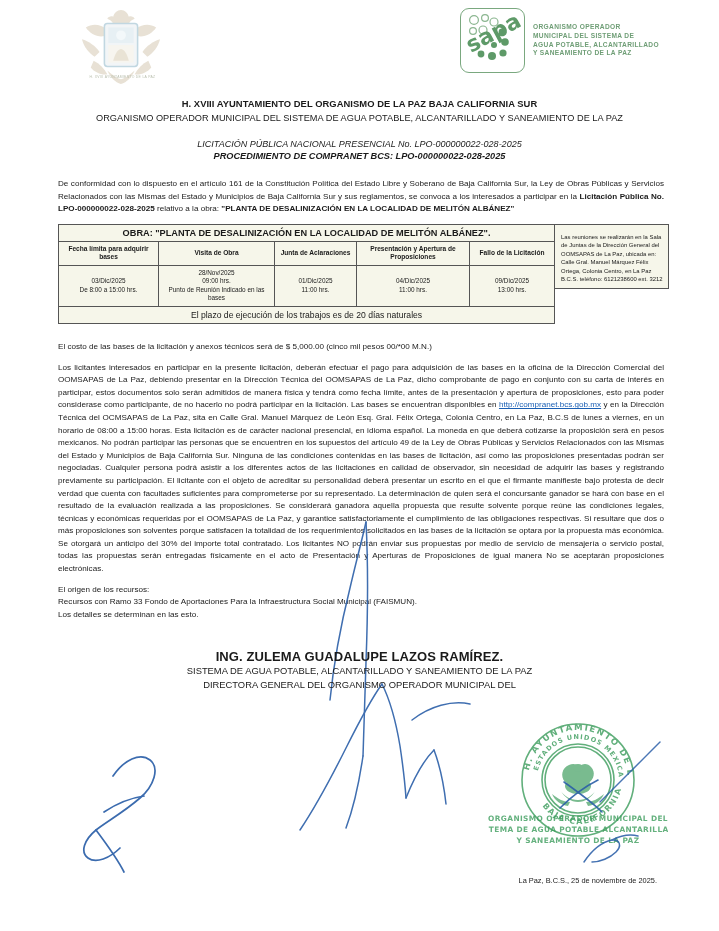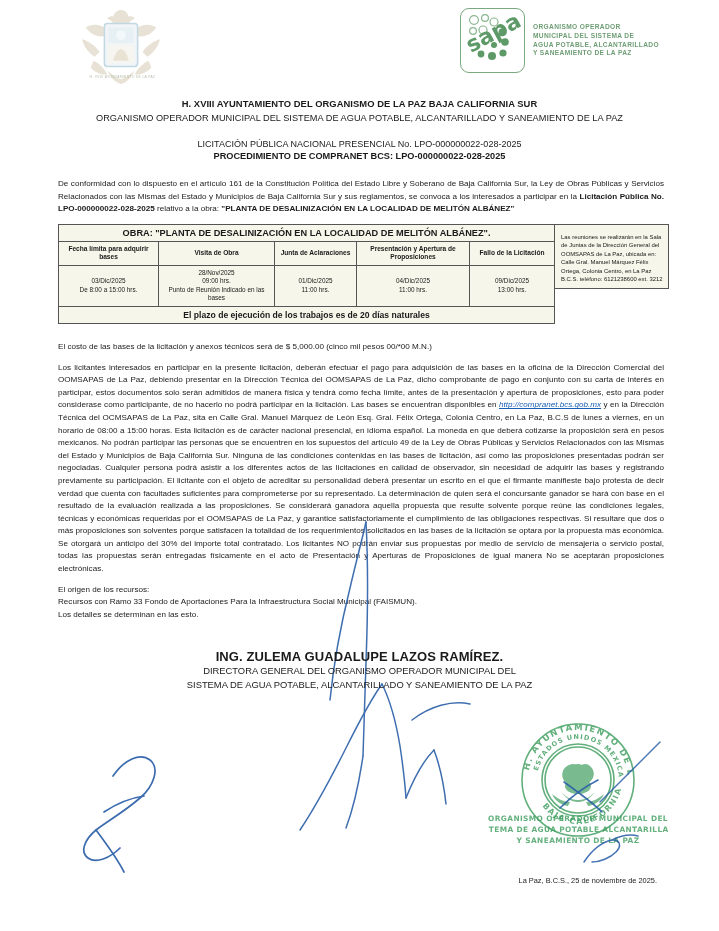--- a/index.html
+++ b/index.html
@@ -27,45 +27,45 @@
   .sapa-mark svg{position:absolute;left:0;top:0;width:100%;height:100%;}
   .sapa-text{
     font-size:6.6px;line-height:8.6px;font-weight:bold;color:#6f9e76;
     letter-spacing:.35px;
   }
 
   
   .title-block{text-align:center;margin-top:6px;}
   .t1{font-size:9.4px;font-weight:bold;letter-spacing:.05px;margin-bottom:4px;}
   .t2{font-size:9.2px;letter-spacing:.02px;}
-  .lic-block{text-align:center;margin-top:16px;}
+  .lic-block{text-align:center;margin-top:16px;font-style:italic;}
   .l1{font-size:9px;margin-bottom:2px;}
   .l2{font-size:9.2px;font-weight:bold;}
 
   
   .body{padding:0 55px 0 58px;margin-top:17px;}
   p.par{
     font-size:8.1px;line-height:12.6px;text-align:justify;margin:0 0 8px 0;
   }
   p.tight{margin-bottom:0;}
   .b{font-weight:bold;}
-  .link{color:#1a5fb4;text-decoration:underline;font-style:italic;}
+  .link{color:#1a5fb4;text-decoration:underline;}
 
   
   .table-wrap{display:flex;margin:6px 55px 0 58px;align-items:stretch;}
   .tbl{border-collapse:collapse;width:496px;table-layout:fixed;}
   .tbl td{
     border:1px solid #555;background:#f6f6ea;
     text-align:center;vertical-align:middle;padding:3px 2px;
   }
   .obra-cell{font-size:9.2px;font-weight:bold;padding:7px 4px;}
   .th{font-size:6.6px;font-weight:bold;line-height:8.4px;padding:6px 3px;}
   .td{font-size:6.4px;line-height:8.6px;padding:5px 3px;}
   .plazo-cell{
-    font-size:8.6px;font-weight:bold;text-align:left;padding:5px 6px;
+    font-size:8.6px;font-weight:normal;text-align:left;padding:5px 6px;
   }
   .side-cell{
     width:114px;border:1px solid #555;border-left:0;background:#f6f6ea;
     font-size:5.9px;line-height:8.5px;padding:8px 5px 4px 6px;text-align:left;
     box-sizing:border-box;
   }
   .side-col{display:flex;flex-direction:column;}
   .side-spacer{height:22px;}
 
   
@@ -279,19 +279,19 @@
         <path d="M564 782 C578 792 592 802 602 812"></path>
       </g>
       <g fill="none" stroke="#2b5fa8" stroke-width="1.4" stroke-linecap="round" opacity=".85">
         <path d="M660 742 C640 762 618 784 600 802"></path>
       </g>
     </svg>
   </div>
 
   <div class="sign">
     <div class="s1">ING. ZULEMA GUADALUPE LAZOS RAMÍREZ.</div>
+    <div class="s2">SISTEMA DE AGUA POTABLE, ALCANTARILLADO Y SANEAMIENTO DE LA PAZ</div>
     <div class="s2">DIRECTORA GENERAL DEL ORGANISMO OPERADOR MUNICIPAL DEL</div>
-    <div class="s2">SISTEMA DE AGUA POTABLE, ALCANTARILLADO Y SANEAMIENTO DE LA PAZ</div>
   </div>
 
   <div class="datestamp">La Paz, B.C.S., 25 de noviembre de 2025.</div>
 
 </div>
 
 </body></html>

